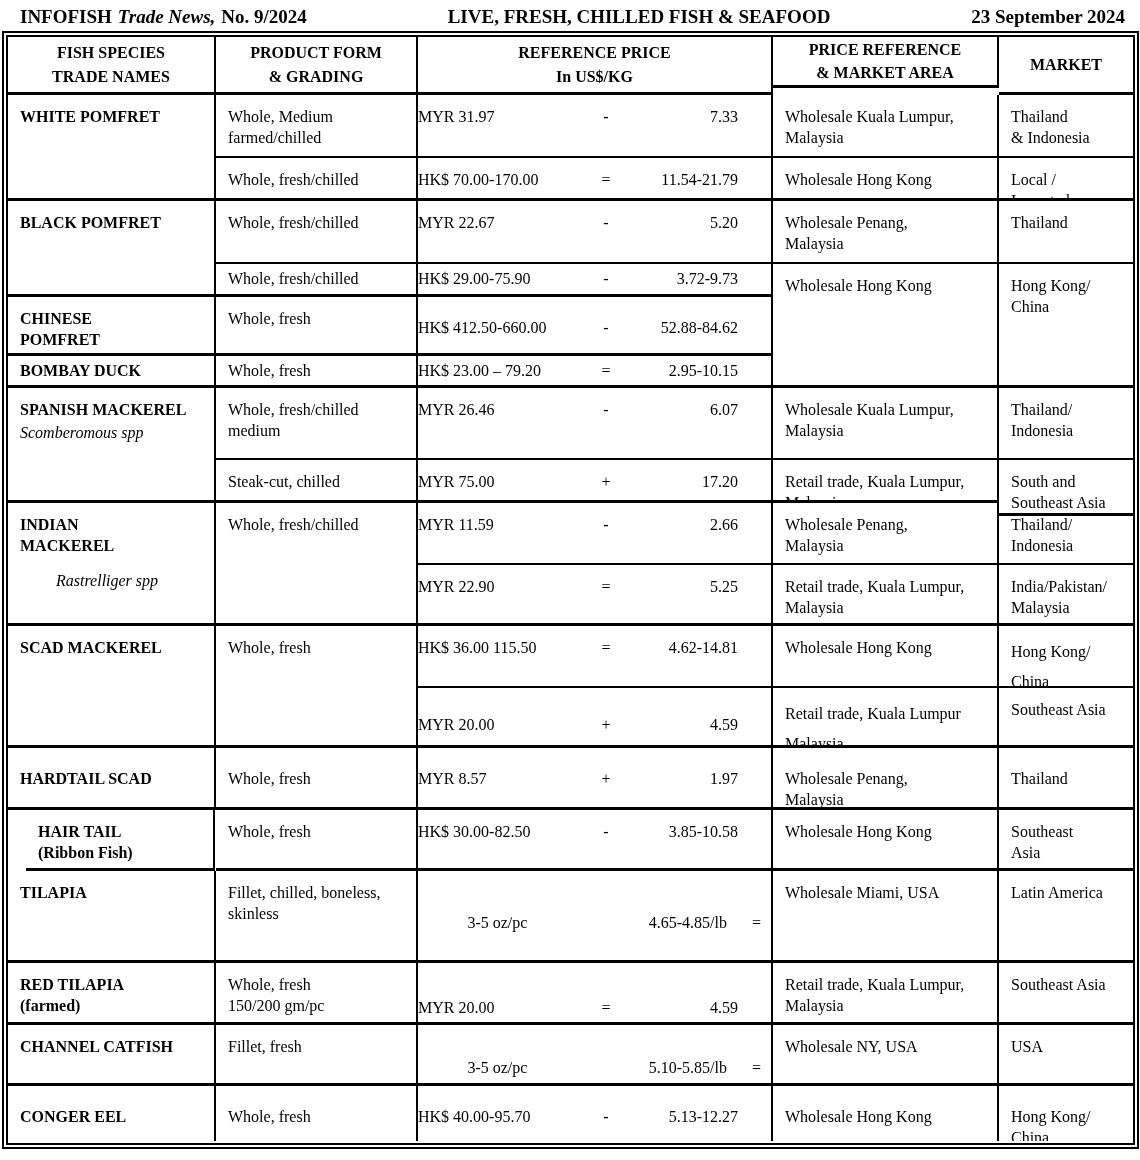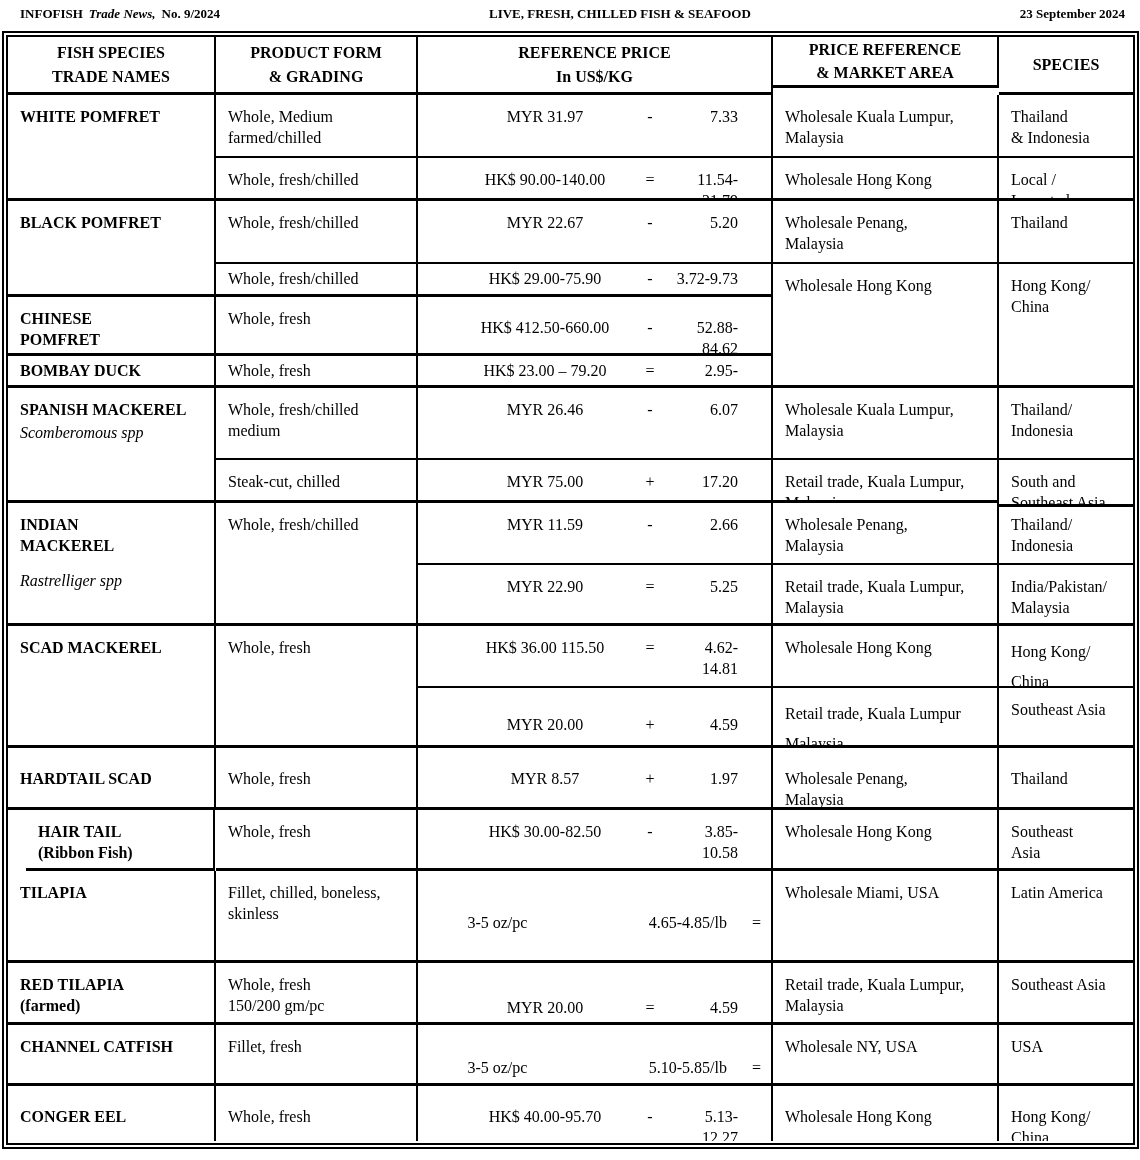--- a/index.html
+++ b/index.html
@@ -1,32 +1,32 @@
 <!DOCTYPE html>
 <html><head>
 <meta charset="utf-8">
 <style>
   html,body{margin:0;padding:0;background:#fff;}
   body{width:1140px;height:1160px;position:relative;font-family:"Liberation Serif","DejaVu Serif",serif;color:#000;}
-  .page-header{position:absolute;top:6px;left:20px;right:15px;display:flex;justify-content:space-between;align-items:flex-end;font-size:13px;font-weight:bold;}
+  .page-header{position:absolute;top:6px;left:20px;right:15px;display:flex;justify-content:space-between;align-items:flex-end;font-size:19px;font-weight:bold;}
   .page-header .it{font-style:italic;}
   .page-header .seg + .seg{margin-left:6px;}
   .tbl{position:absolute;left:2px;top:31px;width:1137px;height:1118px;border:6px double #000;box-sizing:border-box;}
   .grid{position:relative;width:100%;height:100%;}
   .cell{position:absolute;box-sizing:border-box;border-right:2px solid #000;border-bottom:2px solid #000;padding:11px 8px 0 12px;font-size:16px;line-height:1.32;white-space:pre-line;overflow:hidden;}
   .gb{border-bottom-width:3px;}
   .last-col{border-right:none;}
   .last-row{border-bottom:none;}
   .hdr{font-weight:bold;display:flex;flex-direction:column;justify-content:center;align-items:center;text-align:center;padding:0;line-height:1.45;}
   .species{font-weight:bold;}
   .sci{font-weight:normal;font-style:italic;margin-top:2px;}
-  .gap{margin-top:14px;}
+  .gap{margin-top:14px;margin-left:36px;}
   .sub{font-weight:bold;}
   .price{display:flex;padding:11px 0 0 0;}
-  .price .cur{width:47%;text-align:center;margin-left:44px;}
+  .price .cur{width:47%;text-align:left;}
   .price .sign{width:44px;text-align:center;}
   .price .usd{flex:1;text-align:right;padding-right:33px;}
   .ozcell{padding:11px 0 0 0;}
   .ozline{display:flex;margin-bottom:7px;}
   .oz-size{width:45%;text-align:center;}
   .oz-price{flex:1;text-align:right;}
   .oz-sign{width:34px;text-align:right;padding-right:10px;}
   .short{padding-top:4px;}
   .pt2{padding-top:20px;}
   .pt3{padding-top:26px;}
@@ -48,32 +48,32 @@
 <div class="grid">
 
   <div class="cell hdr gb" style="left:0;top:0;width:208px;height:58px"><span>FISH SPECIES
 TRADE NAMES</span></div>
   <div class="cell hdr gb" style="left:208px;top:0;width:202px;height:58px"><span>PRODUCT FORM
 &amp; GRADING</span></div>
   <div class="cell hdr gb" style="left:410px;top:0;width:355px;height:58px"><span>REFERENCE PRICE
 In US$/KG</span></div>
   <div class="cell hdr gb" style="left:765px;top:0;width:226px;height:51px"><span>PRICE REFERENCE
 &amp; MARKET AREA</span></div>
-  <div class="cell hdr gb last-col" style="left:991px;top:0;width:134px;height:58px"><span>SPECIES</span></div>
+  <div class="cell hdr gb last-col" style="left:991px;top:0;width:134px;height:58px"><span>MARKET</span></div>
 
   <div class="cell species gb" style="left:0;top:58px;width:208px;height:106px">WHITE POMFRET</div>
   <div class="cell" style="left:208px;top:58px;width:202px;height:63px">Whole, Medium
 farmed/chilled</div>
   <div class="cell price" style="left:410px;top:58px;width:355px;height:63px"><span class="cur">MYR 31.97</span><span class="sign">-</span><span class="usd">7.33</span></div>
   <div class="cell" style="left:765px;top:58px;width:226px;height:63px">Wholesale Kuala Lumpur,
 Malaysia</div>
   <div class="cell last-col" style="left:991px;top:58px;width:134px;height:63px">Thailand
 &amp; Indonesia</div>
   <div class="cell gb" style="left:208px;top:121px;width:202px;height:43px">Whole, fresh/chilled</div>
-  <div class="cell price gb" style="left:410px;top:121px;width:355px;height:43px"><span class="cur">HK$ 90.00-140.00</span><span class="sign">=</span><span class="usd">11.54-21.79</span></div>
+  <div class="cell price gb" style="left:410px;top:121px;width:355px;height:43px"><span class="cur">HK$ 70.00-170.00</span><span class="sign">=</span><span class="usd">11.54-21.79</span></div>
   <div class="cell gb" style="left:765px;top:121px;width:226px;height:43px">Wholesale Hong Kong</div>
   <div class="cell gb last-col" style="left:991px;top:121px;width:134px;height:43px">Local /
 Imported</div>
 
   <div class="cell species gb" style="left:0;top:164px;width:208px;height:96px">BLACK POMFRET</div>
   <div class="cell" style="left:208px;top:164px;width:202px;height:63px">Whole, fresh/chilled</div>
   <div class="cell price" style="left:410px;top:164px;width:355px;height:63px"><span class="cur">MYR 22.67</span><span class="sign">-</span><span class="usd">5.20</span></div>
   <div class="cell" style="left:765px;top:164px;width:226px;height:63px">Wholesale Penang,
 Malaysia</div>
   <div class="cell last-col" style="left:991px;top:164px;width:134px;height:63px">Thailand</div>
@@ -97,21 +97,21 @@
 medium</div>
   <div class="cell price" style="left:410px;top:351px;width:355px;height:72px"><span class="cur">MYR 26.46</span><span class="sign">-</span><span class="usd">6.07</span></div>
   <div class="cell" style="left:765px;top:351px;width:226px;height:72px">Wholesale Kuala Lumpur,
 Malaysia</div>
   <div class="cell last-col" style="left:991px;top:351px;width:134px;height:72px">Thailand/
 Indonesia</div>
   <div class="cell gb" style="left:208px;top:423px;width:202px;height:43px">Steak-cut, chilled</div>
   <div class="cell price gb" style="left:410px;top:423px;width:355px;height:43px"><span class="cur">MYR 75.00</span><span class="sign">+</span><span class="usd">17.20</span></div>
   <div class="cell gb" style="left:765px;top:423px;width:226px;height:43px">Retail trade, Kuala Lumpur,
 Malaysia</div>
-  <div class="cell gb last-col" style="left:991px;top:423px;width:134px;height:47px">South and
+  <div class="cell gb last-col" style="left:991px;top:423px;width:134px;height:56px">South and
 Southeast Asia</div>
 
   <div class="cell species gb" style="left:0;top:466px;width:208px;height:123px"><span>INDIAN
 MACKEREL</span><div class="sci gap">Rastrelliger spp</div></div>
   <div class="cell gb" style="left:208px;top:466px;width:202px;height:123px">Whole, fresh/chilled</div>
   <div class="cell price" style="left:410px;top:466px;width:355px;height:62px"><span class="cur">MYR 11.59</span><span class="sign">-</span><span class="usd">2.66</span></div>
   <div class="cell" style="left:765px;top:466px;width:226px;height:62px">Wholesale Penang,
 Malaysia</div>
   <div class="cell last-col" style="left:991px;top:466px;width:134px;height:62px">Thailand/
 Indonesia</div>

